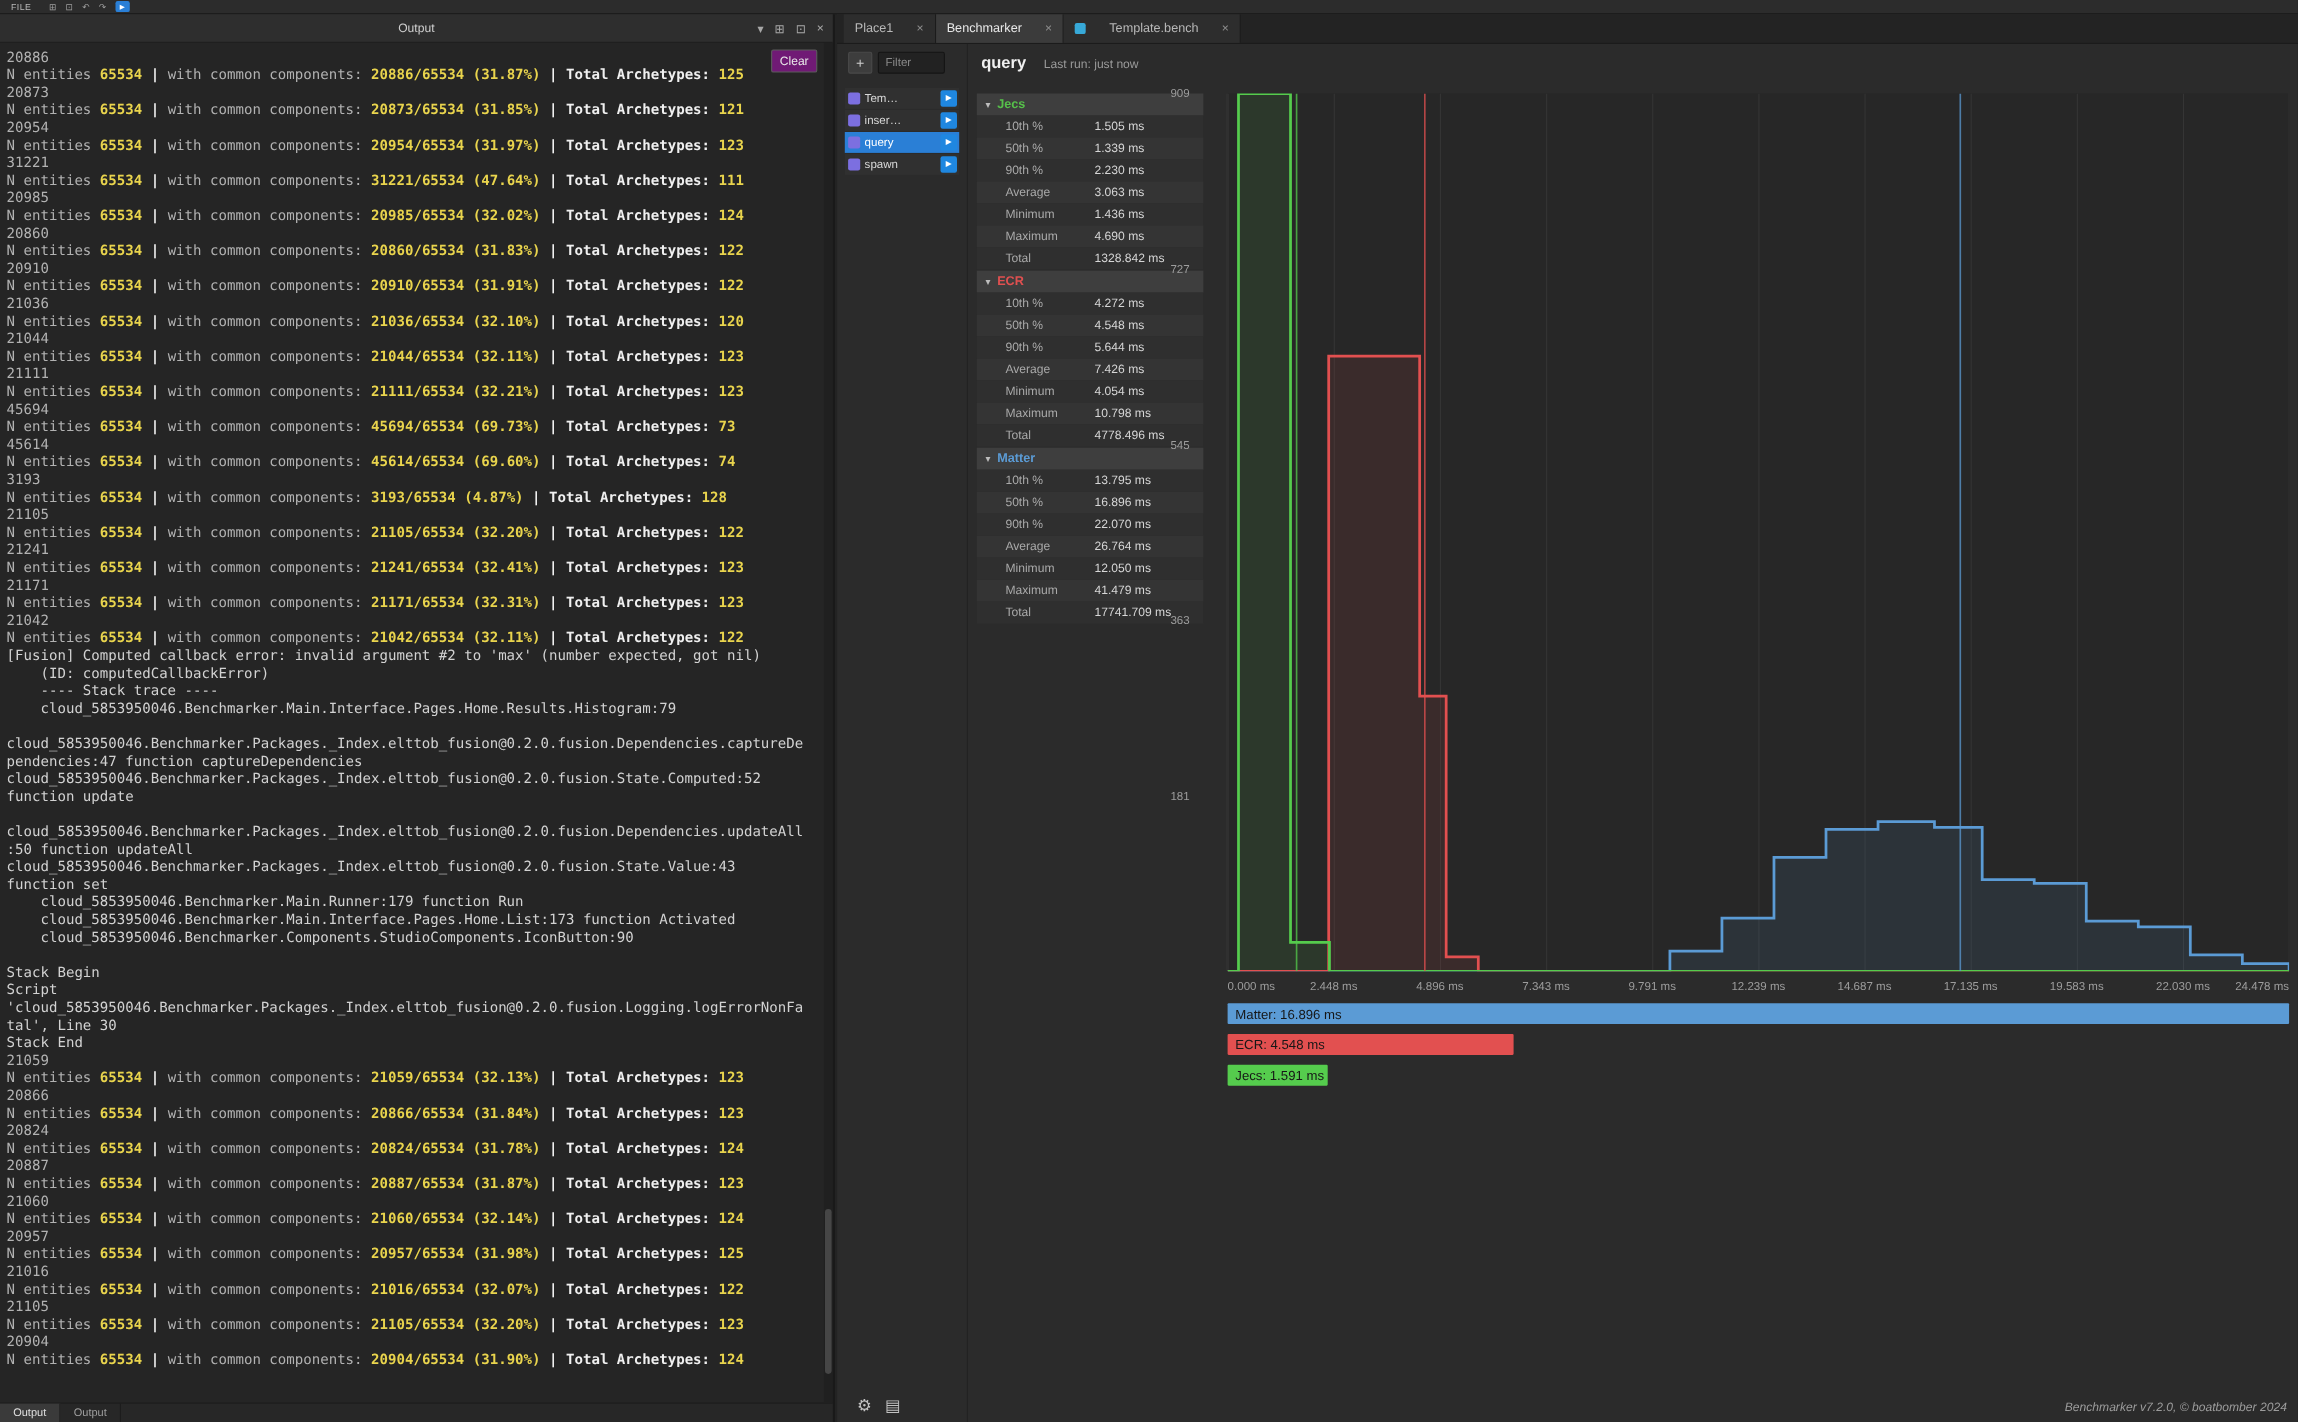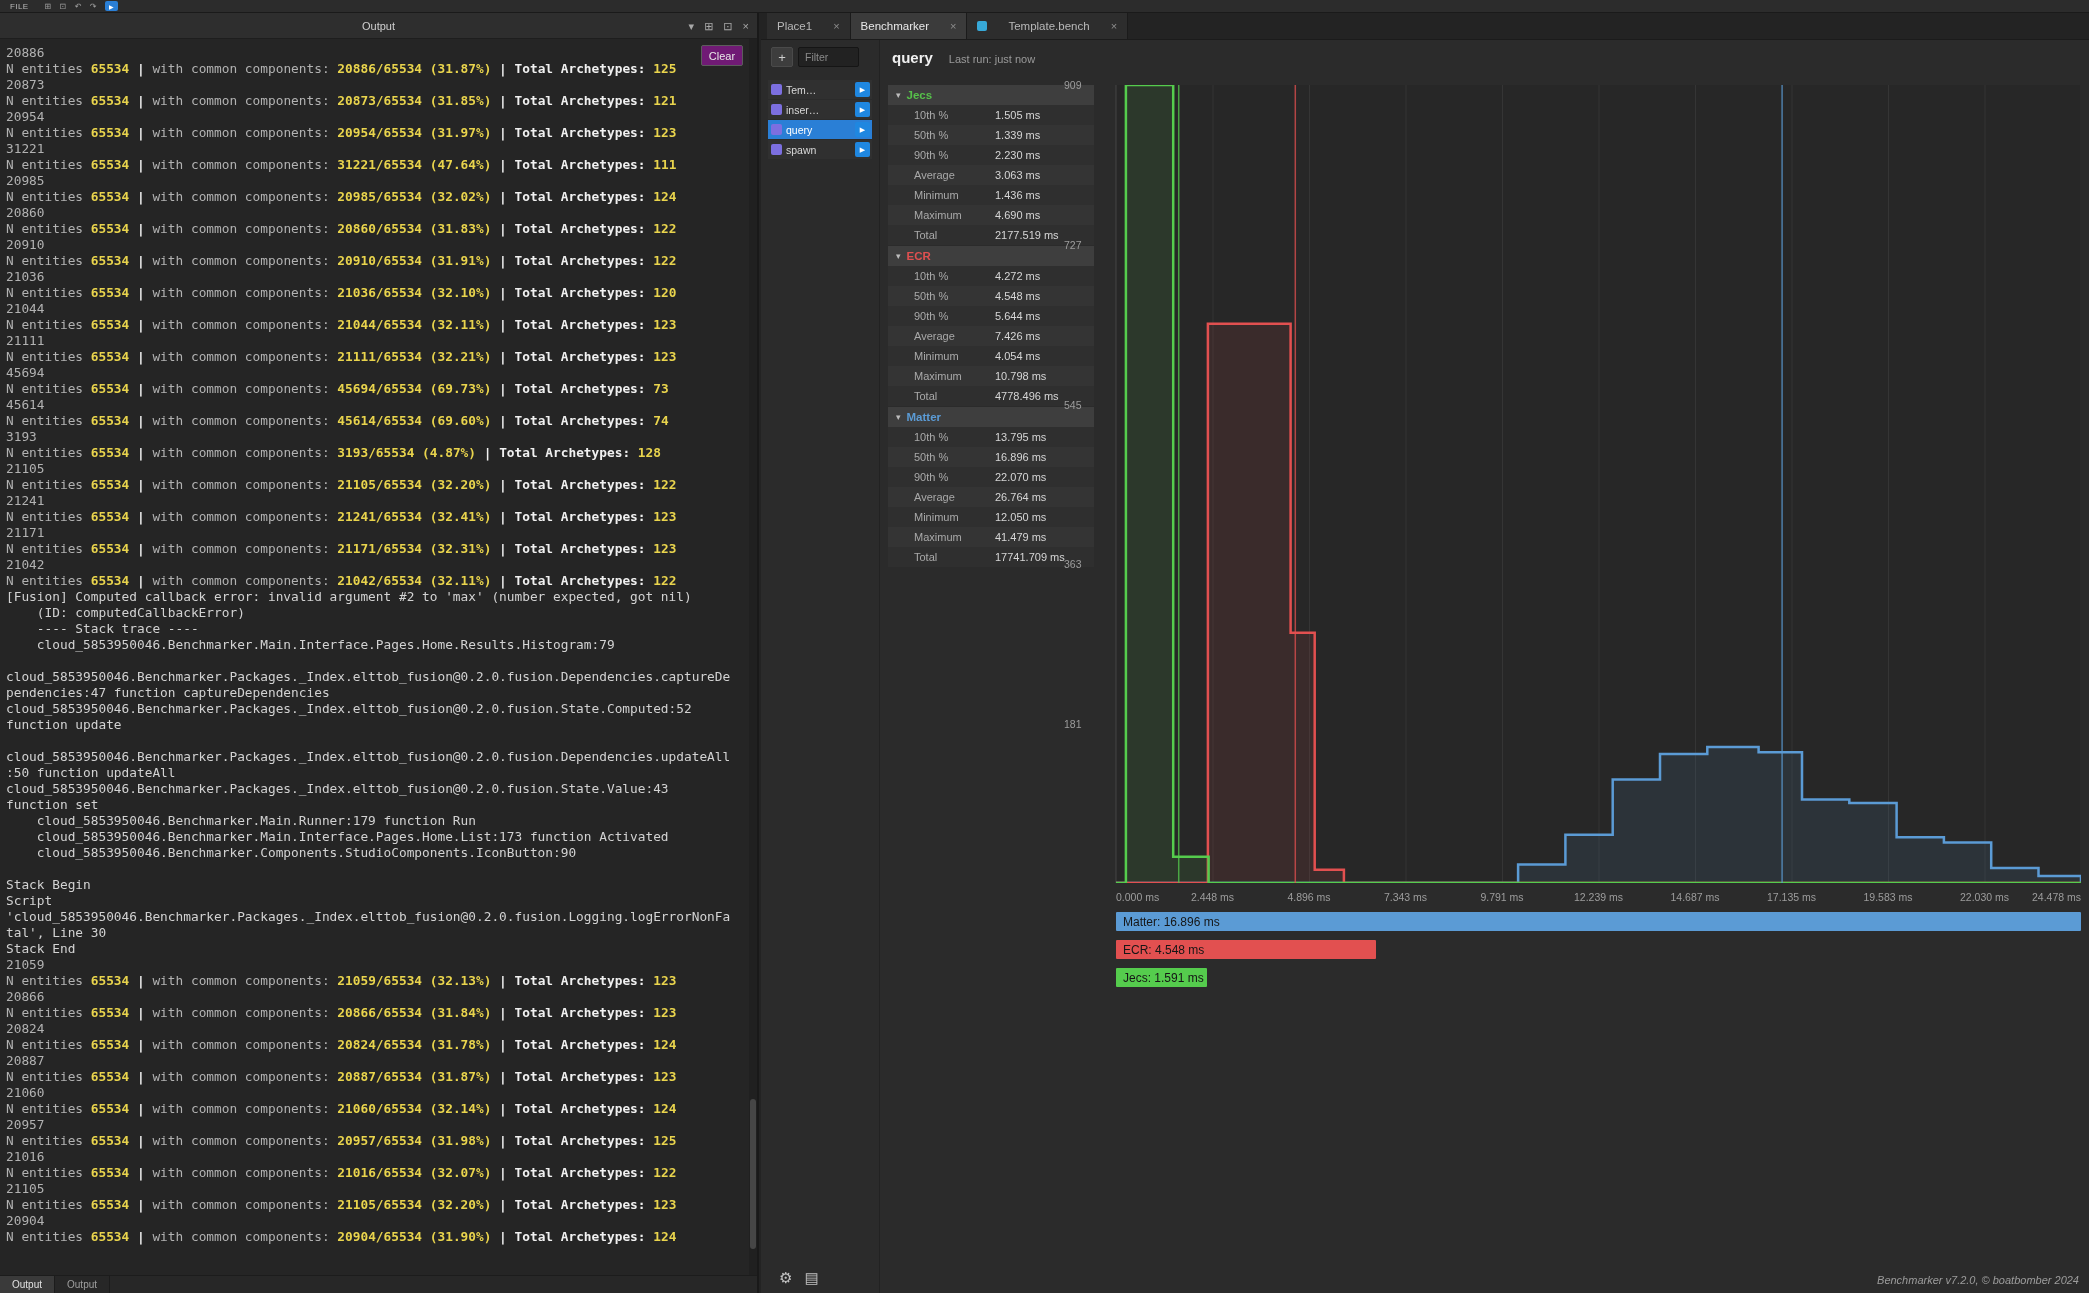--- a/index.html
+++ b/index.html
@@ -229,21 +229,21 @@
         <div class="stat-row">
           <span class="stat-label">Minimum</span>
           <span class="stat-value">1.436 ms</span>
         </div>
         <div class="stat-row alt">
           <span class="stat-label">Maximum</span>
           <span class="stat-value">4.690 ms</span>
         </div>
         <div class="stat-row">
           <span class="stat-label">Total</span>
-          <span class="stat-value">2177.519 ms</span>
+          <span class="stat-value">1328.842 ms</span>
         </div>
         <div class="stat-header">
           <span class="chev">▾</span>
           <span class="stat-name" style="color: rgb(224, 80, 80);">ECR</span>
         </div>
         <div class="stat-row">
           <span class="stat-label">10th %</span>
           <span class="stat-value">4.272 ms</span>
         </div>
         <div class="stat-row alt">

